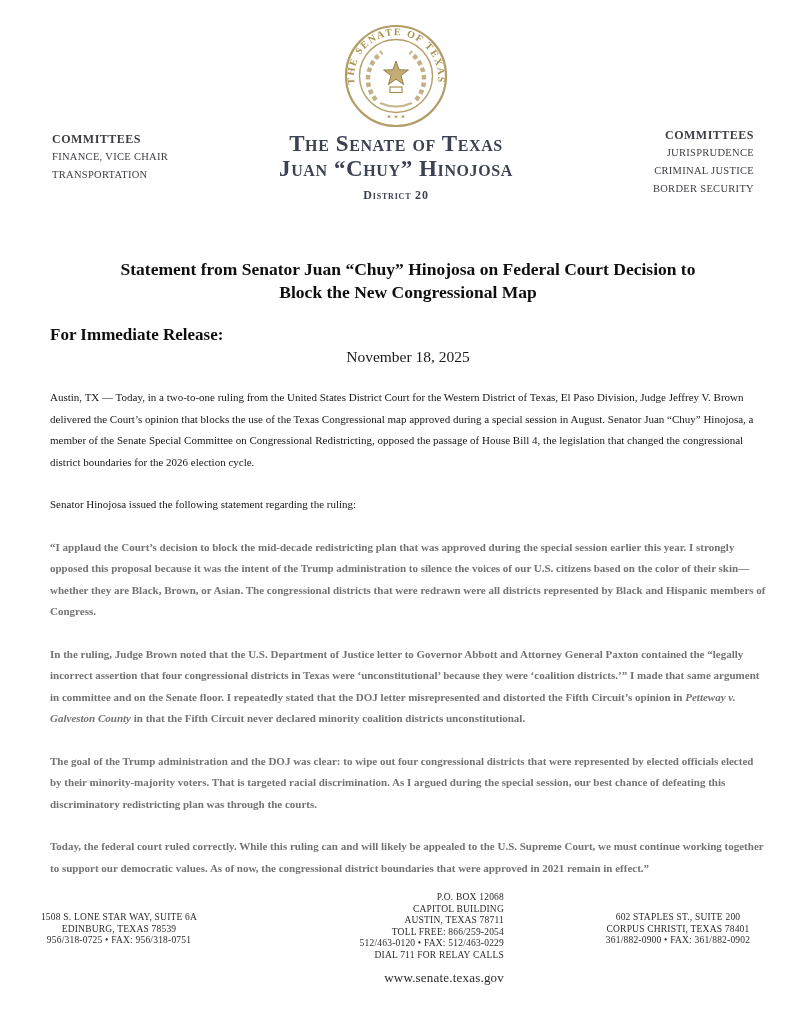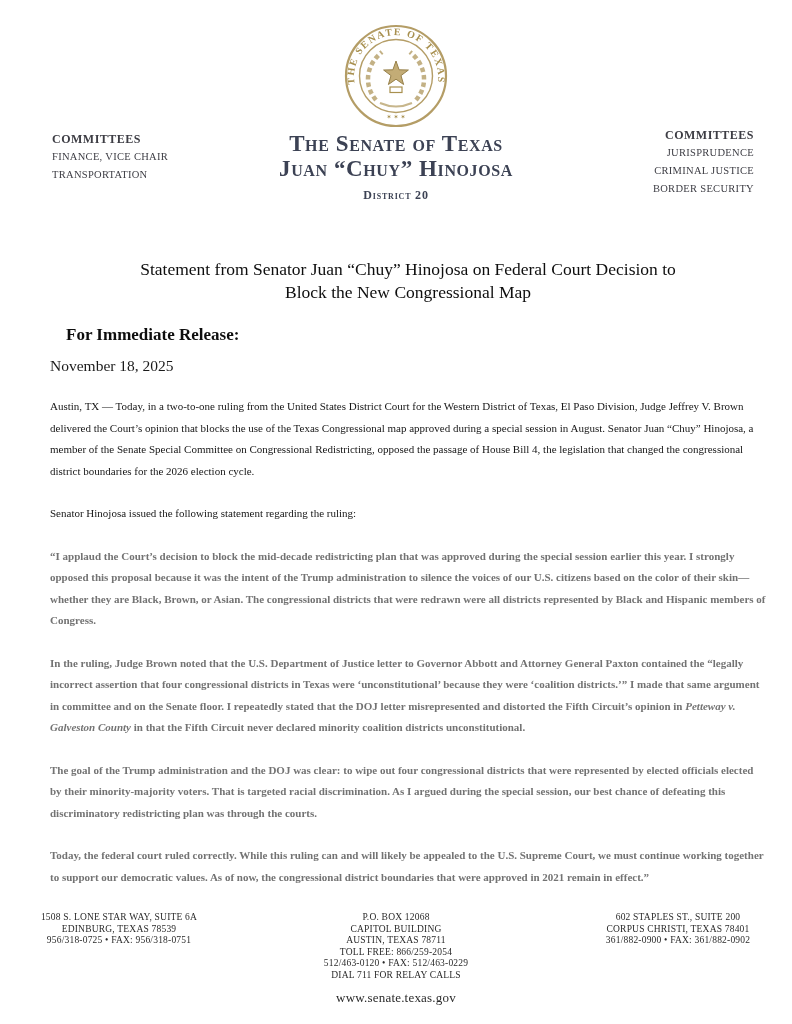--- a/index.html
+++ b/index.html
@@ -41,40 +41,40 @@
   }
   .committees .c-title { font-weight:bold; font-size:12px; letter-spacing:0.5px; }
   .committees-left  { left:52px;  top:130px; text-align:left; }
   .committees-right { right:38px; top:126px; text-align:right; }
 
   
   .main {
     position:absolute; left:50px; top:258px; width:716px;
   }
   .doc-title {
-    text-align:center; font-weight:normal; font-size:17.5px; line-height:23px;
+    text-align:center; font-weight:bold; font-size:17.5px; line-height:23px;
     color:#0e0e0e; margin-bottom:21px;
   }
-  .release-label { font-weight:bold; font-size:17px; color:#0e0e0e;margin-left:16px; }
-  .release-date  { font-size:15.5px; margin-top:12px; }
+  .release-label { font-weight:bold; font-size:17px; color:#0e0e0e; }
+  .release-date  { font-size:15.5px; margin-top:3px;text-align:center; }
 
   .para {
     font-size:11px; line-height:21.5px; margin-top:21px;
     color:#161616; text-align:left;
   }
   .para.bold { font-weight:bold; color:#737373; }
   .case-name { font-style:italic; }
 
   
   .footer-col {
     position:absolute; text-align:center; color:#2a2a2a;
     font-size:9.5px; line-height:11.5px; letter-spacing:0.2px;
   }
   .footer-left   { left:24px;  top:912px; width:190px; }
-  .footer-center { left:288px; top:912px; width:216px; }
+  .footer-center { left:288px; top:892px; width:216px;text-align:right; }
   .footer-right  { left:582px; top:912px; width:192px; }
   .website { margin-top:11px; font-size:13px; }
 </style>
 </head>
 <body>
 
 <div class="page">
 
   <div class="seal-wrap">
     <svg width="112" height="112" viewBox="0 0 112 112">

